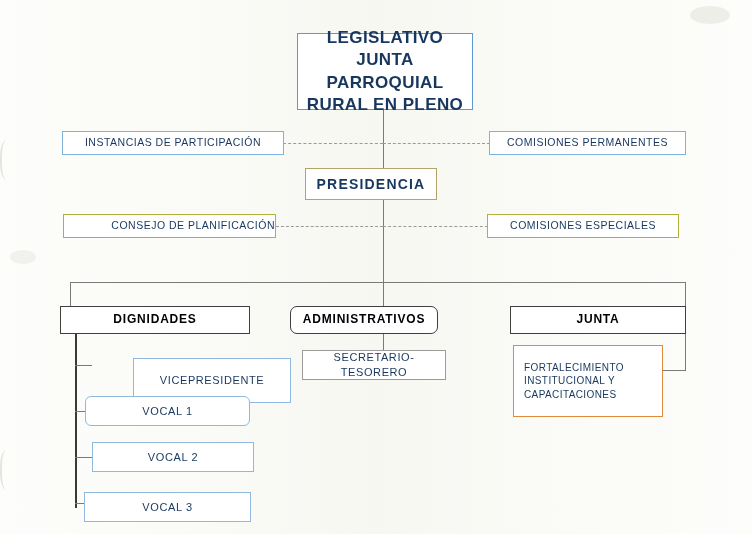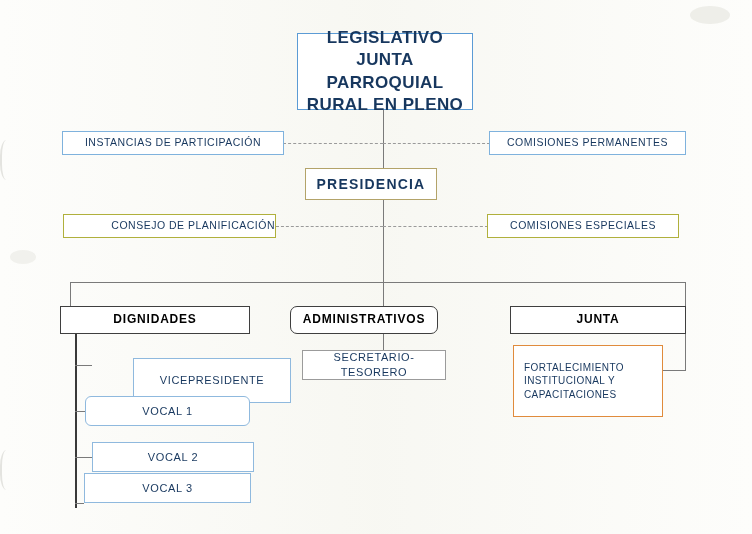--- a/index.html
+++ b/index.html
@@ -203,21 +203,21 @@
   </div>
 
   <div class="node s-plain" style="left:85px; top:396px; width:165px; height:30px;border-radius:6px;">
     <span class="txt">VOCAL 1</span>
   </div>
 
   <div class="node s-plain" style="left:92px; top:442px; width:162px; height:30px;">
     <span class="txt">VOCAL 2</span>
   </div>
 
-  <div class="node s-plain" style="left:84px; top:473px; width:167px; height:30px;">
+  <div class="node s-plain" style="left:84px; top:492px; width:167px; height:30px;">
     <span class="txt">VOCAL 3</span>
   </div>
 
   <div class="node s-gray" style="left:302px; top:350px; width:144px; height:30px;">
     <span class="txt">SECRETARIO-TESORERO</span>
   </div>
 
   <div class="node s-orange" style="left:513px; top:345px; width:150px; height:72px;">
     <span class="txt">FORTALECIMIENTO
 INSTITUCIONAL   Y

